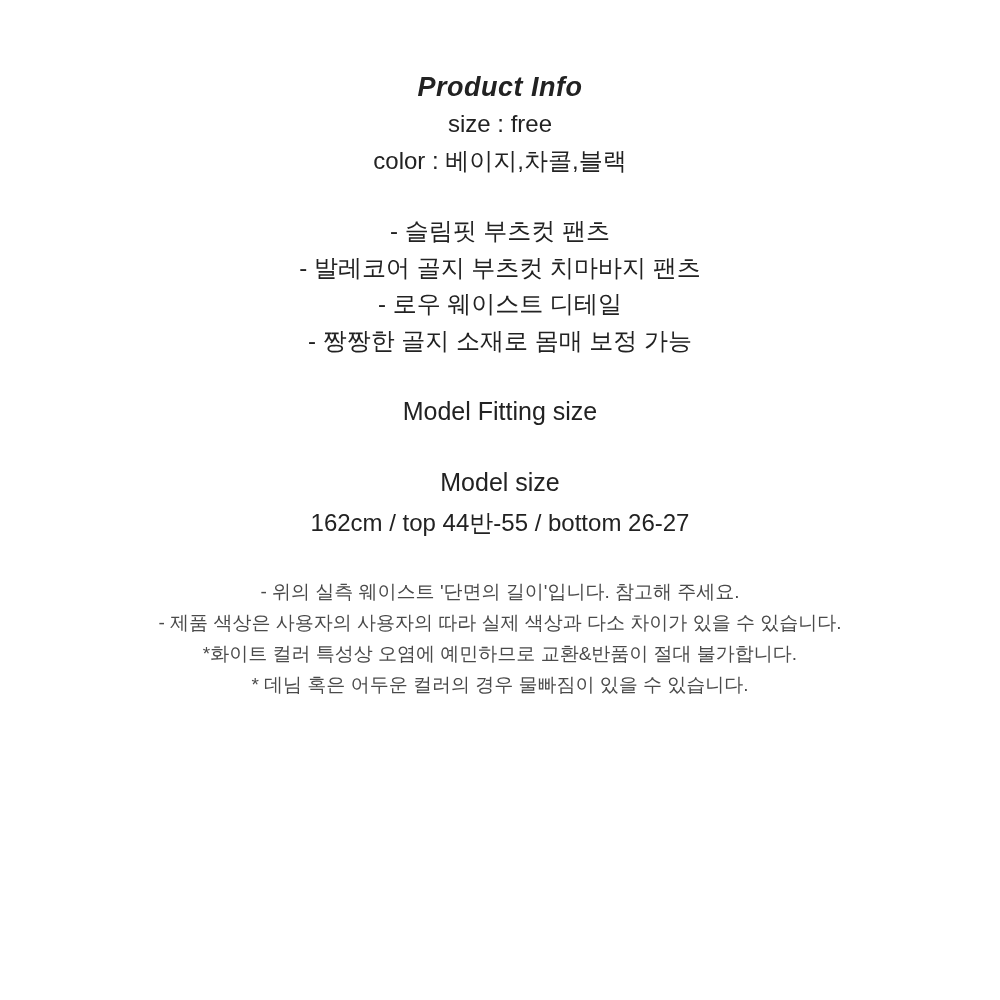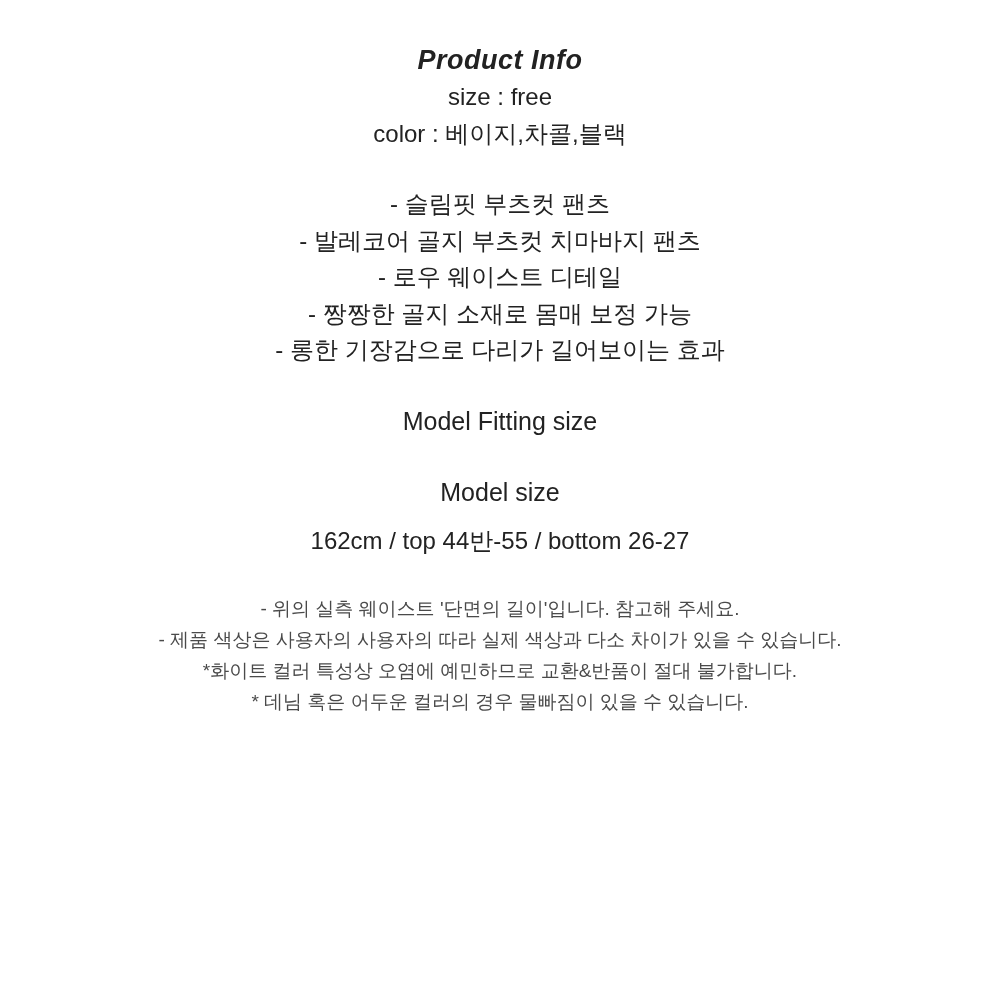--- a/index.html
+++ b/index.html
@@ -11,21 +11,21 @@
     width: 1000px;
     height: 1000px;
     font-family: "Liberation Sans", "DejaVu Sans", sans-serif;
     color: #222222;
     overflow: hidden;
   }
   .page {
     width: 1000px;
     height: 775px;
     box-sizing: border-box;
-    padding-top: 41px;
+    padding-top: 68px;
     text-align: center;
   }
   .block {
     margin: 0 0 34px 0;
   }
   .title {
     font-size: 27px;
     font-weight: 700;
     font-style: italic;
     line-height: 38px;
@@ -35,21 +35,21 @@
   .line {
     font-size: 24px;
     font-weight: 400;
     line-height: 36.5px;
     margin: 0;
   }
   .subtitle {
     font-size: 25px;
     font-weight: 400;
     line-height: 37px;
-    margin: 12px;
+    margin: 4px;
   }
   .note {
     font-size: 19px;
     font-weight: 400;
     line-height: 31px;
     margin: 0;
     color: #4a4a4a;
   }
 </style>
 </head>
@@ -61,21 +61,20 @@
     <h2 class="title">Product Info</h2>
     <p class="line">size : free</p>
     <p class="line">color : 베이지,차콜,블랙</p>
   </section>
 
   <section class="block">
     <p class="line">- 슬림핏 부츠컷 팬츠</p>
     <p class="line">- 발레코어 골지 부츠컷 치마바지 팬츠</p>
     <p class="line">- 로우 웨이스트 디테일</p>
     <p class="line">- 짱짱한 골지 소재로 몸매 보정 가능</p>
-    <p class="line">- 롱한 기장감으로 다리가 길어보이는 효과</p>
   </section>
 
 
   <section class="block">
     <p class="subtitle">Model Fitting size</p>
   </section>
 
   <section class="block">
     <p class="subtitle">Model size</p>
     <p class="line">162cm / top 44반-55 / bottom 26-27</p>

